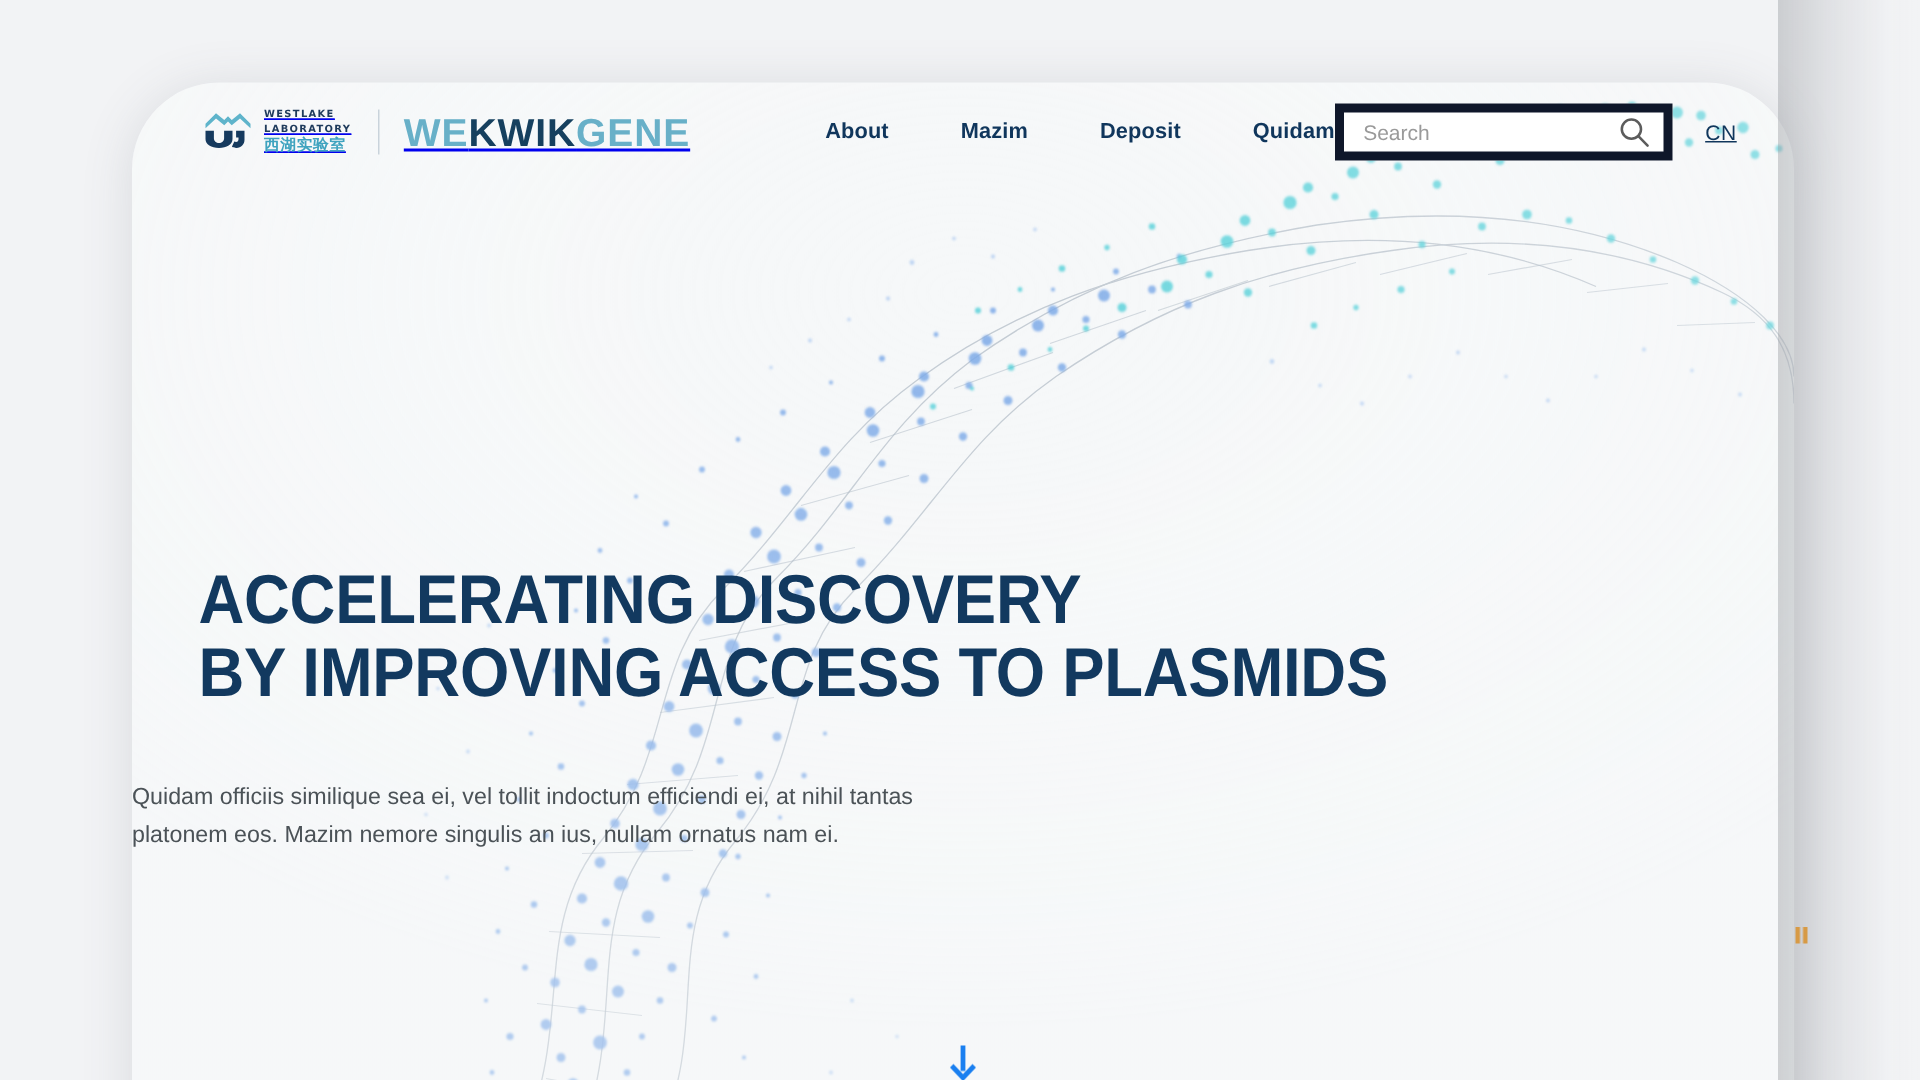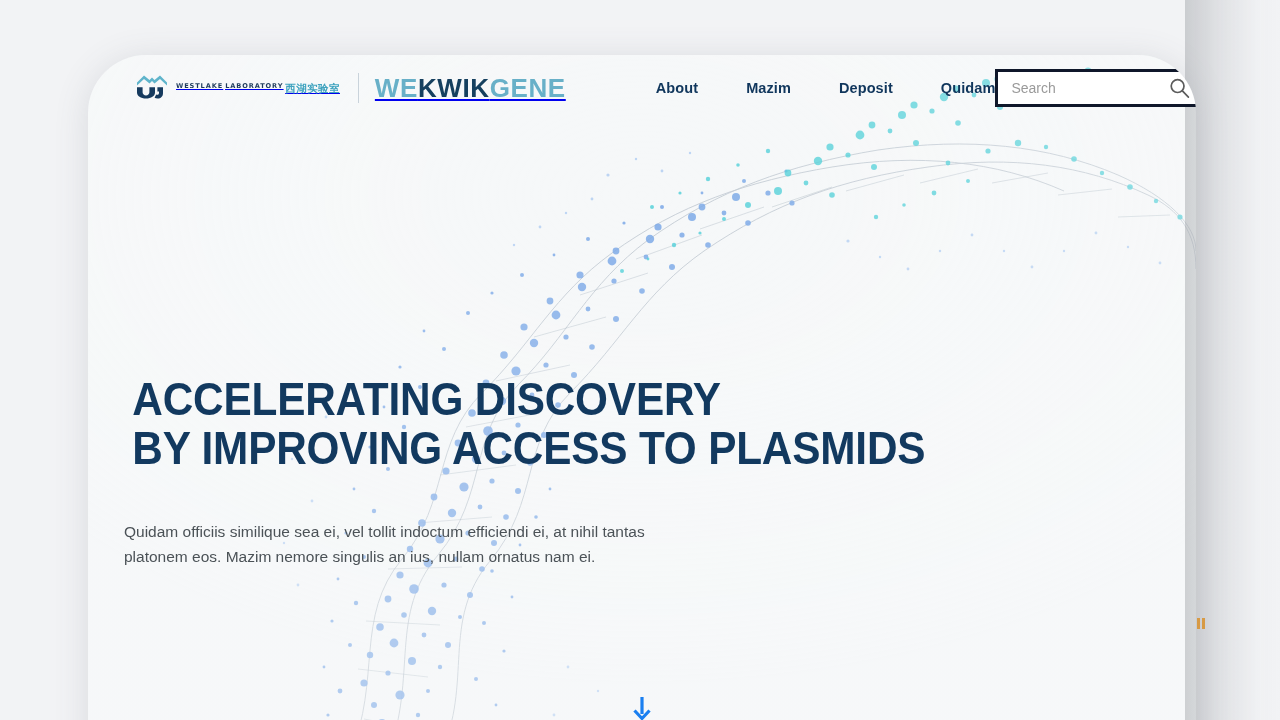--- a/index.html
+++ b/index.html
@@ -79,21 +79,21 @@
     height: 66px;
     display: flex;
     align-items: center;
     padding: 0 46px 0 47px;
     z-index: 6;
   }
 
   .brand { display: flex; align-items: center; height: 36px; }
   .brand-mark { display: flex; align-items: center; gap: 7px; }
   .wl-icon { display: block; }
-  .wl-words { display: flex; flex-direction: row; justify-content: center; gap: 2px; text-decoration: underline; }
+  .wl-words { display: flex; flex-direction: column; justify-content: center; gap: 2px; text-decoration: underline; }
   .wl-en {
     font-family: "DejaVu Sans", sans-serif;
     font-size: 6.6px;
     font-weight: bold;
     letter-spacing: .9px;
     color: #1f3b5c;
     line-height: 7.5px;
     white-space: nowrap;
   }
   .wl-cn {
@@ -135,24 +135,24 @@
     text-decoration: none;
     letter-spacing: .1px;
     white-space: nowrap;
     cursor: pointer;
   }
 
   
   #search-wrap { margin-left: auto; display: flex; align-items: center; gap: 22px; }
   #search-box {
     position: relative;
-    width: 207px;
+    width: 225px;
     height: 38px;
     background: #fff;
-    border: 3px solid #0f172a;
+    border: 6px solid #0f172a;
     display: flex;
     align-items: center;
   }
   #search-input {
     border: 0;
     outline: none;
     background: transparent;
     width: 100%;
     height: 100%;
     padding: 0 38px 0 13px;
@@ -196,21 +196,21 @@
     transform: scaleX(.92);
   }
   #hero-title .ln { display: block; white-space: nowrap; }
   #hero-sub {
     margin-top: 46px;
     font-size: 15.5px;
     line-height: 25px;
     color: #4b5257;
     font-weight: 400;
   }
-  #hero-sub .ln { display: block; white-space: nowrap; margin-left: 36px; }
+  #hero-sub .ln { display: block; white-space: nowrap; }
 
   #scroll-cue {
     position: absolute;
     left: 0; right: 0;
     top: 640px;
     display: flex;
     justify-content: center;
     z-index: 5;
     cursor: pointer;
   }

